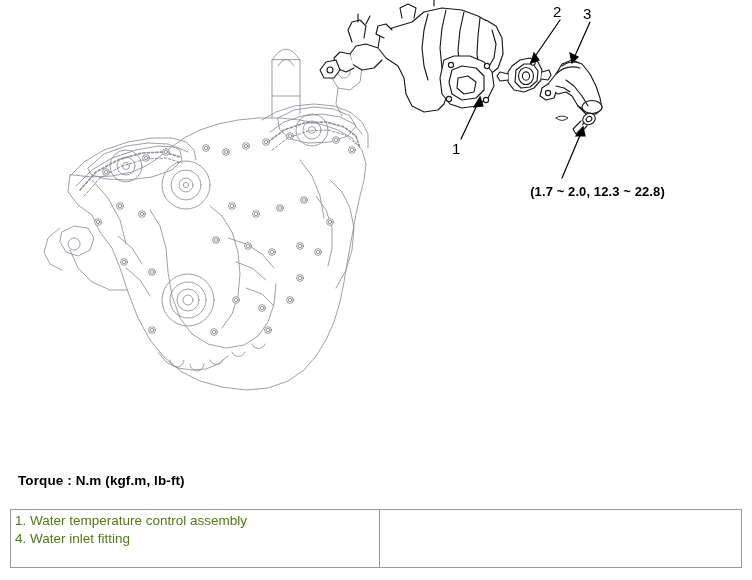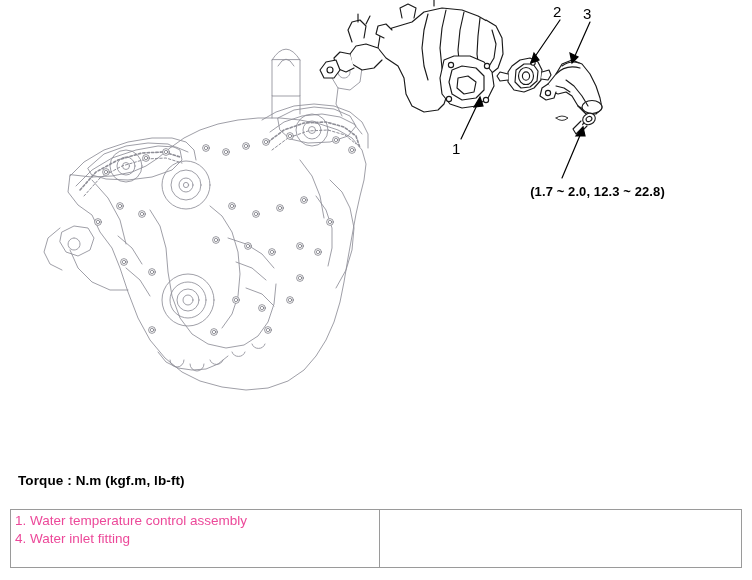--- a/index.html
+++ b/index.html
@@ -81,21 +81,21 @@
     border-right: 1px solid #9a9a9a;
     padding: 2px 0 0 4px;
   }
   #legend-cell-empty {
     flex: 1;
     box-sizing: border-box;
   }
   .legend-line {
     font-size: 13.5px;
     line-height: 18px;
-    color: #ec4899;
+    color: #4d7c0f;
     white-space: nowrap;
   }
 </style>
 </head>
 <body>
 
 <div id="figure-area">
 
   <svg id="figure-svg" width="752" height="465" viewBox="0 0 752 465">
 

